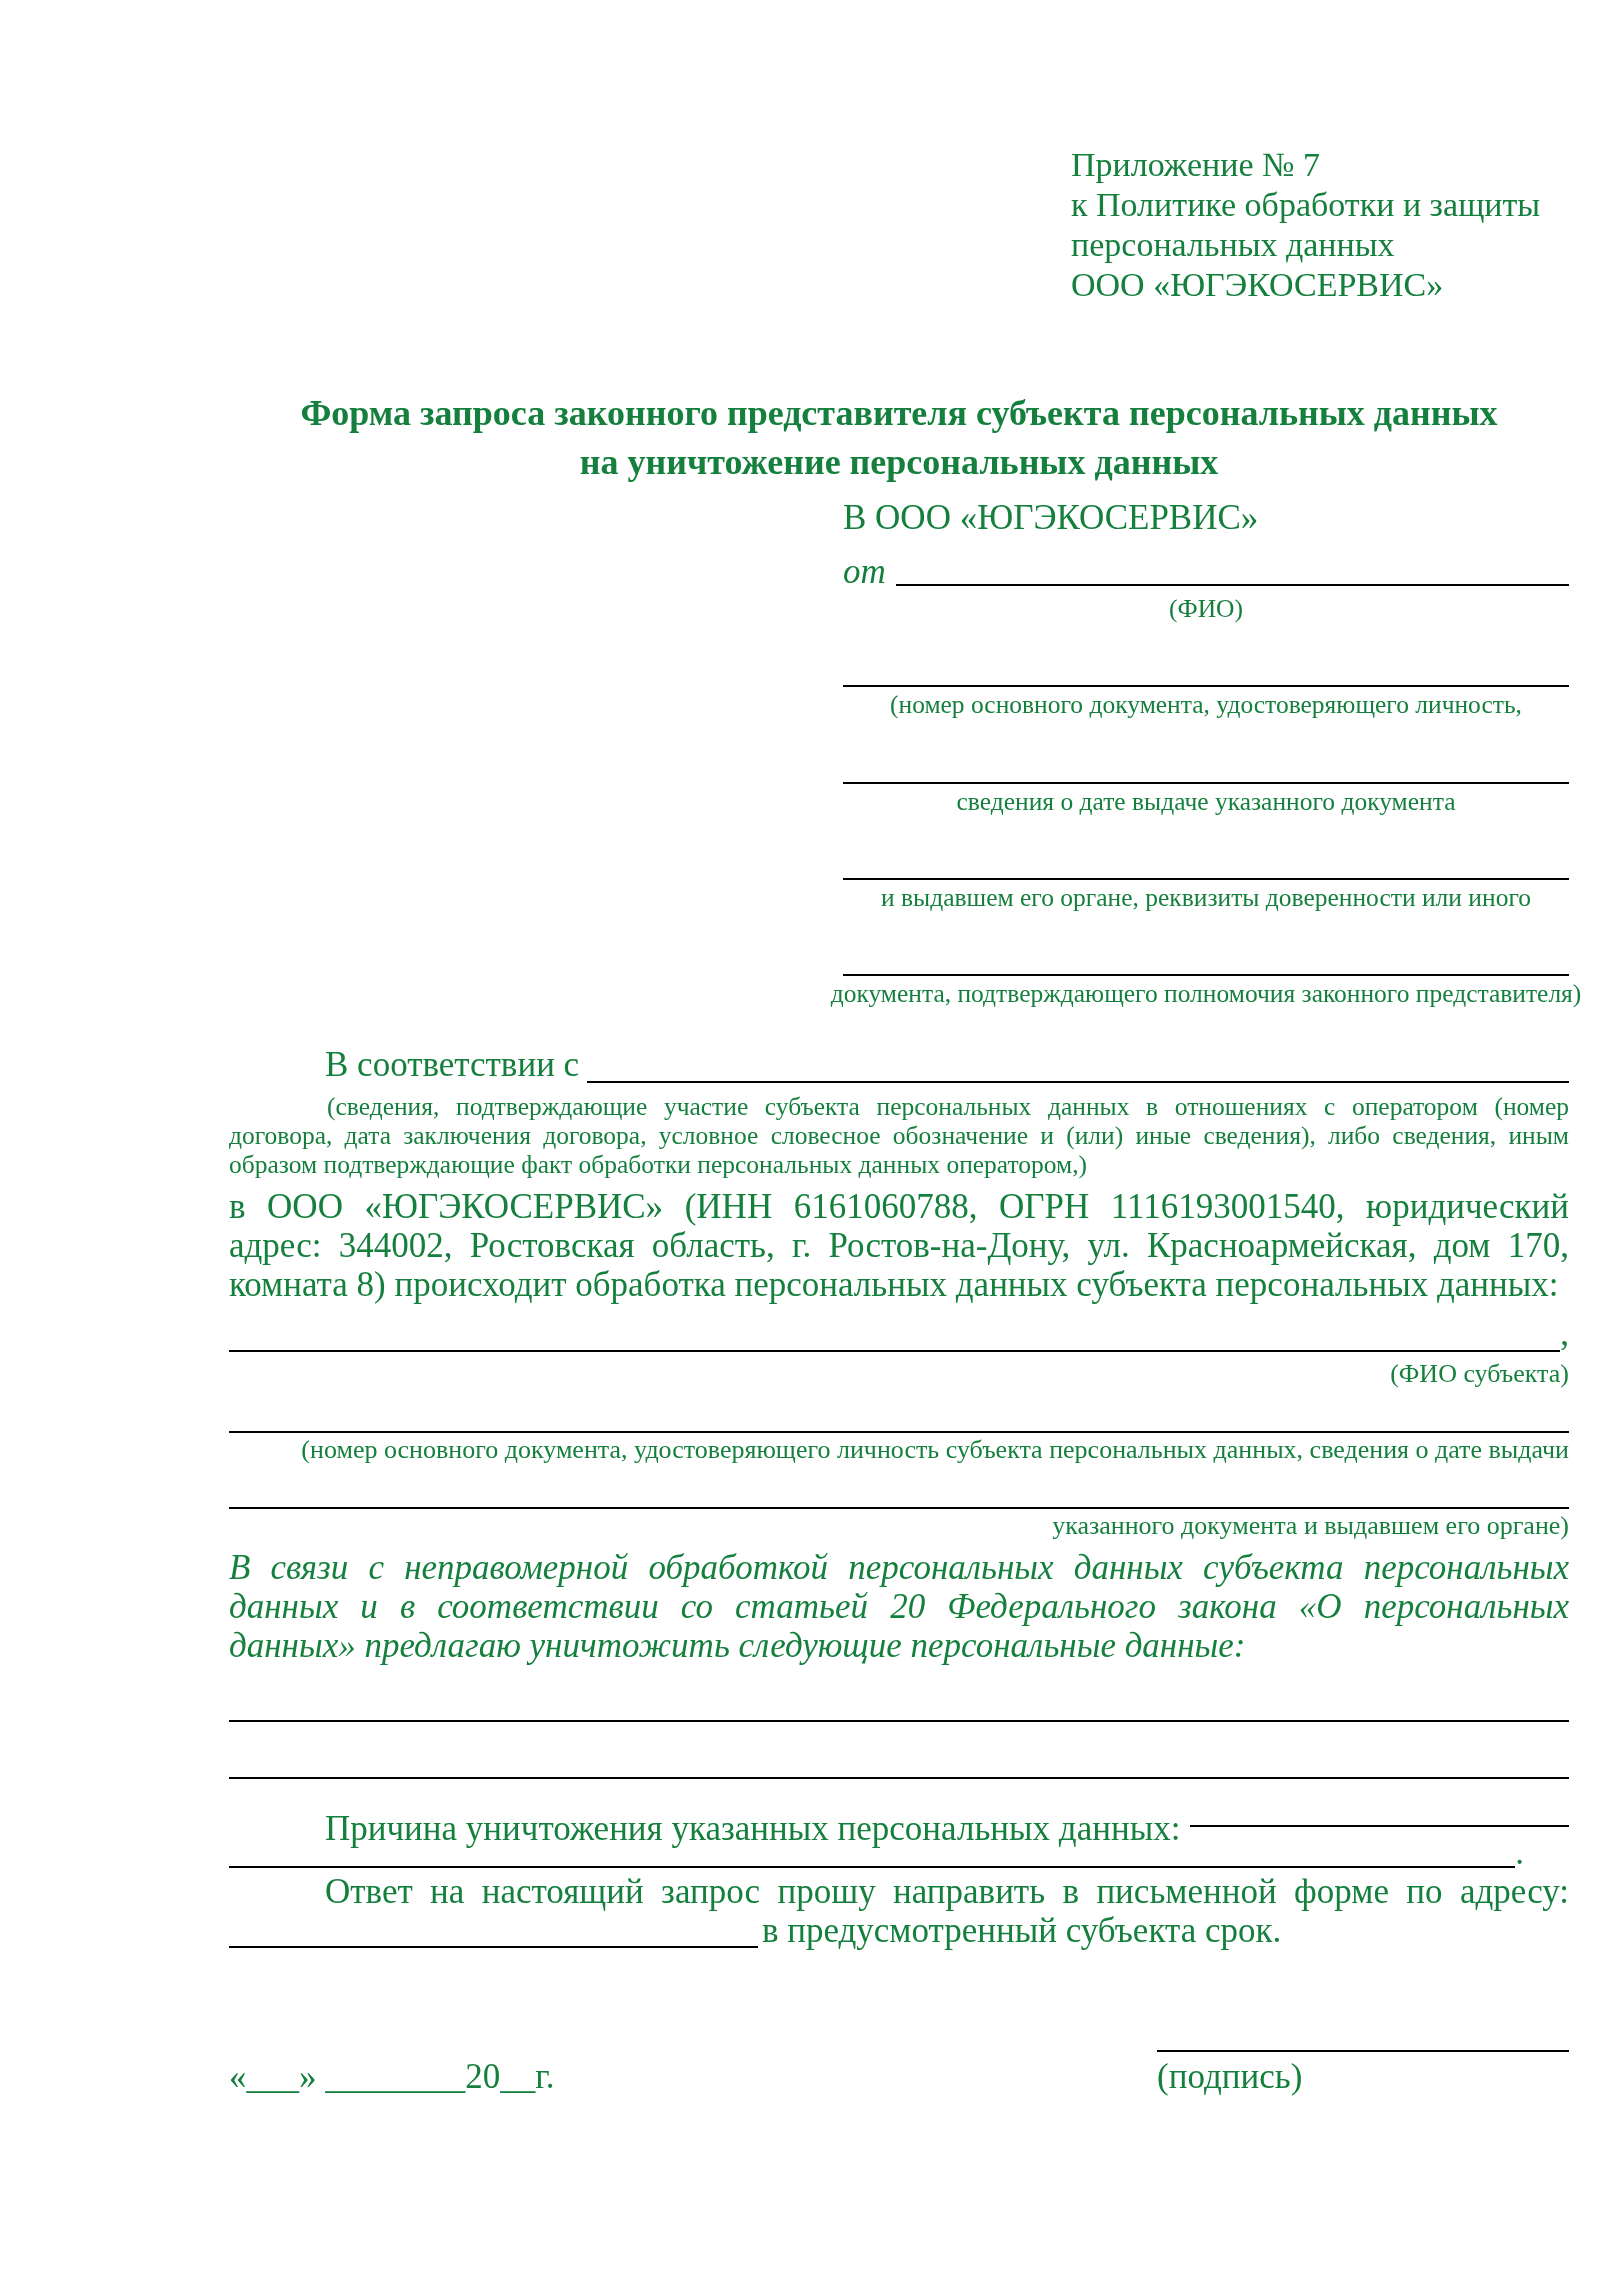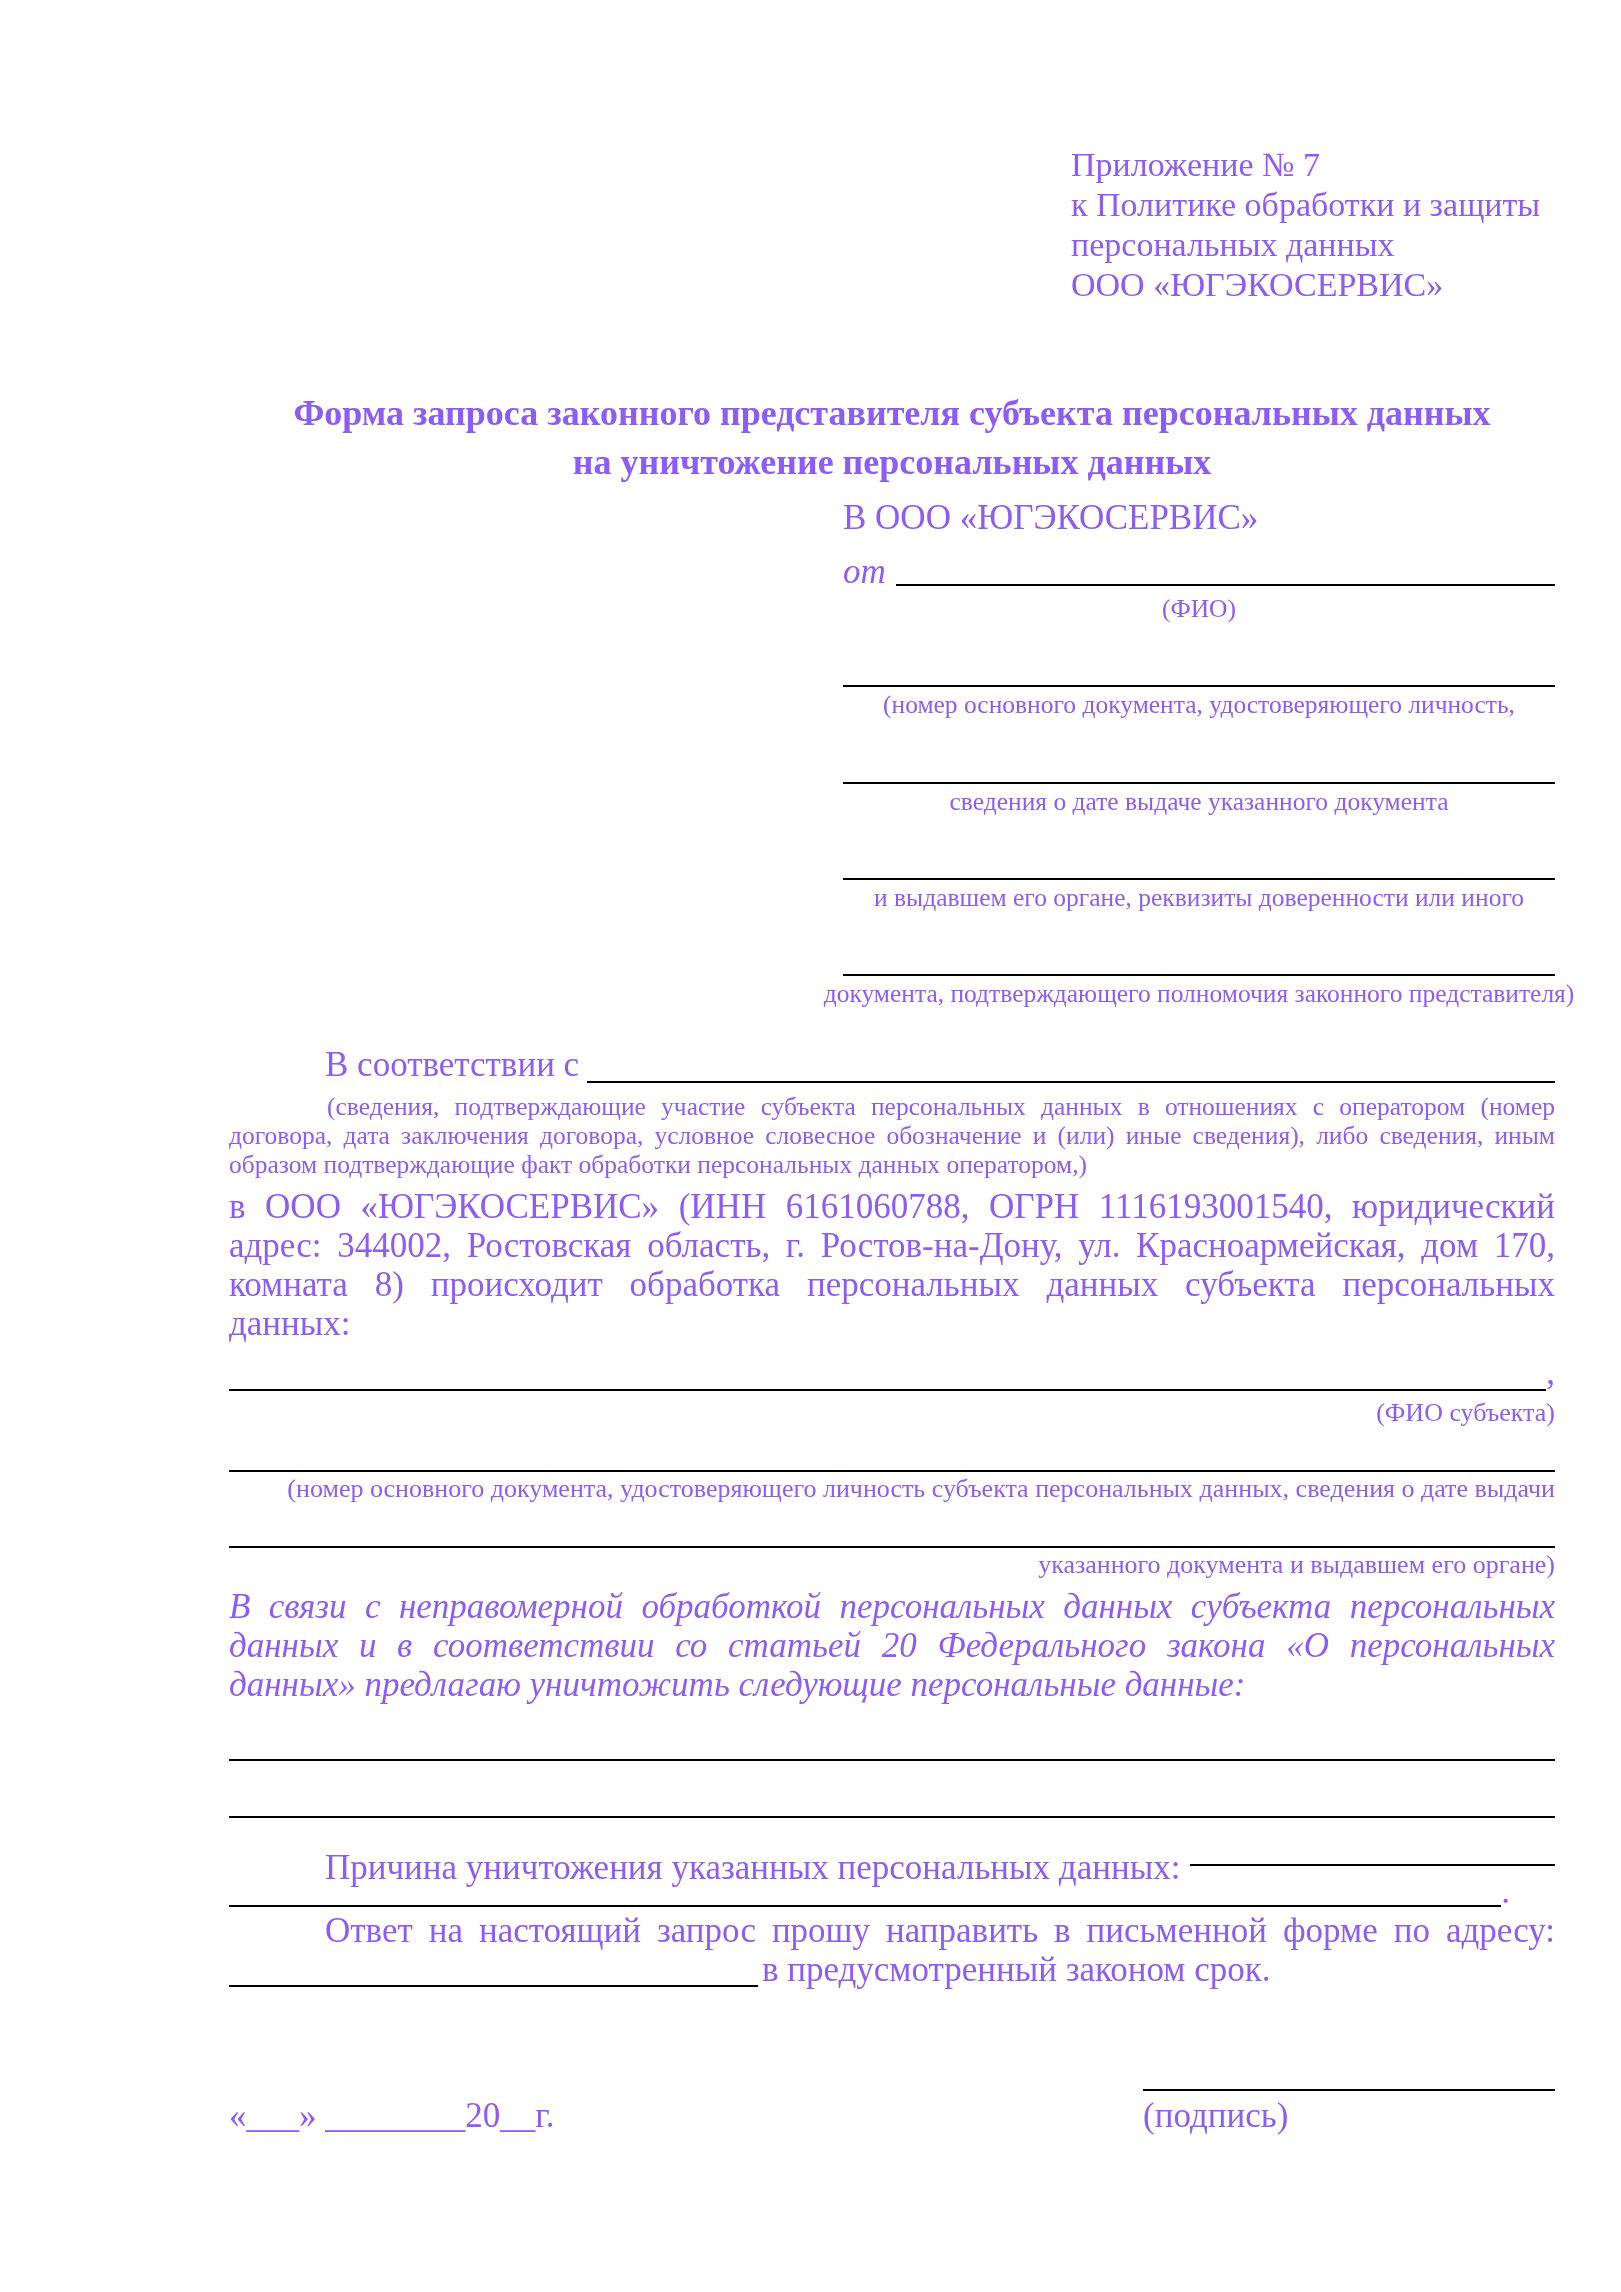--- a/index.html
+++ b/index.html
@@ -3,25 +3,25 @@
 <meta charset="utf-8">
 <style>
   * { box-sizing: border-box; }
   html, body { margin: 0; padding: 0; background: #ffffff; }
   .page {
     position: relative;
     width: 1621px;
     height: 2293px;
     margin: 0 auto;
     background: #ffffff;
-    color: #8b5cf6;
+    color: #15803d;
     font-family: "Liberation Serif", "DejaVu Serif", serif;
     font-size: 35px;
     line-height: 39px;
-    padding: 145px 66px 0 229px;
+    padding: 145px 52px 0 229px;
     overflow: hidden;
   }
   
   .appendix { margin-left: 842px; font-size: 34px; line-height: 40px; }
   
   .title { margin-top: 84px; text-align: center; font-weight: bold; font-size: 36px; line-height: 49px; }
   
   .addressee { margin-left: 614px; margin-top: 5.9px; }
   .addr-to { line-height: 49px; }
   .hrow { display: flex; }
@@ -135,21 +135,21 @@
 
     <div class="hrow period-row">
       <span class="fill-line"></span>
       <span class="txt">.</span>
     </div>
 
     <p class="reply-line">Ответ на настоящий запрос прошу направить в письменной форме по адресу:</p>
 
     <div class="hrow reply-row">
       <span class="fill-fixed"></span>
-      <span class="txt">в предусмотренный законом срок.</span>
+      <span class="txt">в предусмотренный субъекта срок.</span>
     </div>
 
   </div>
 
   <div class="footer">
     <div>«___» ________20__г.</div>
     <div class="sig">
       <span class="sig-line"></span>
       <span>(подпись)</span>
     </div>

